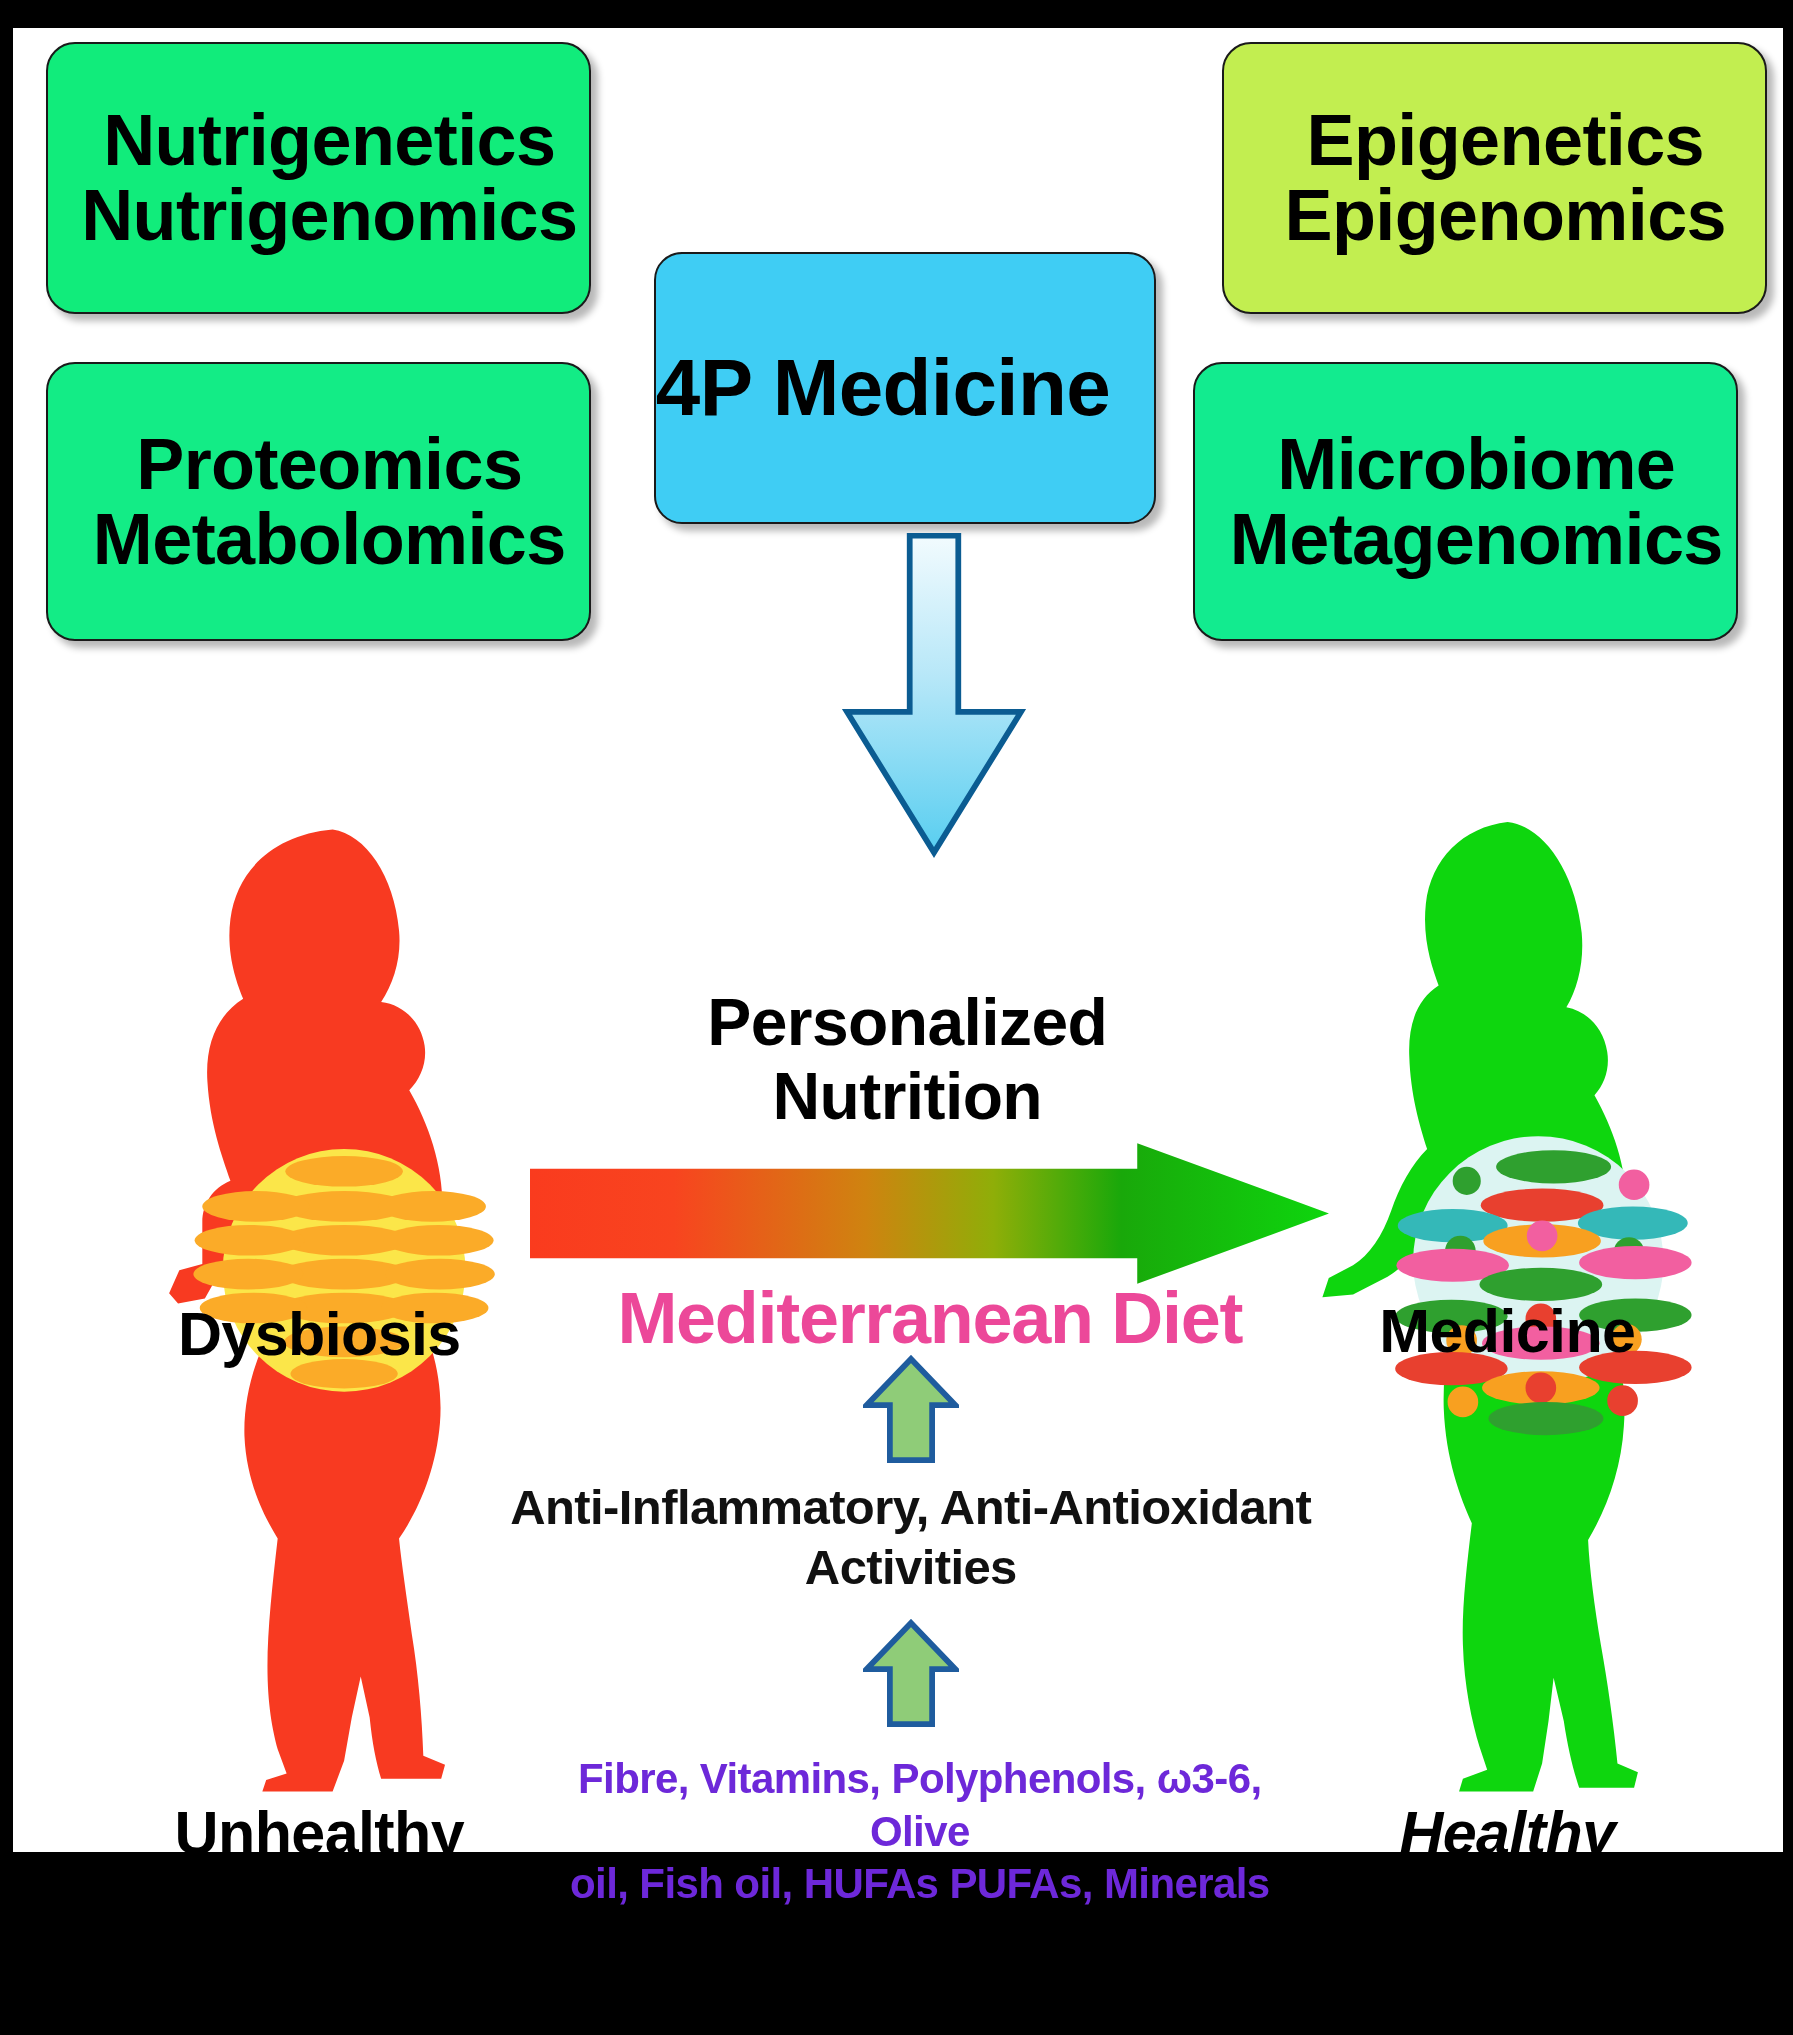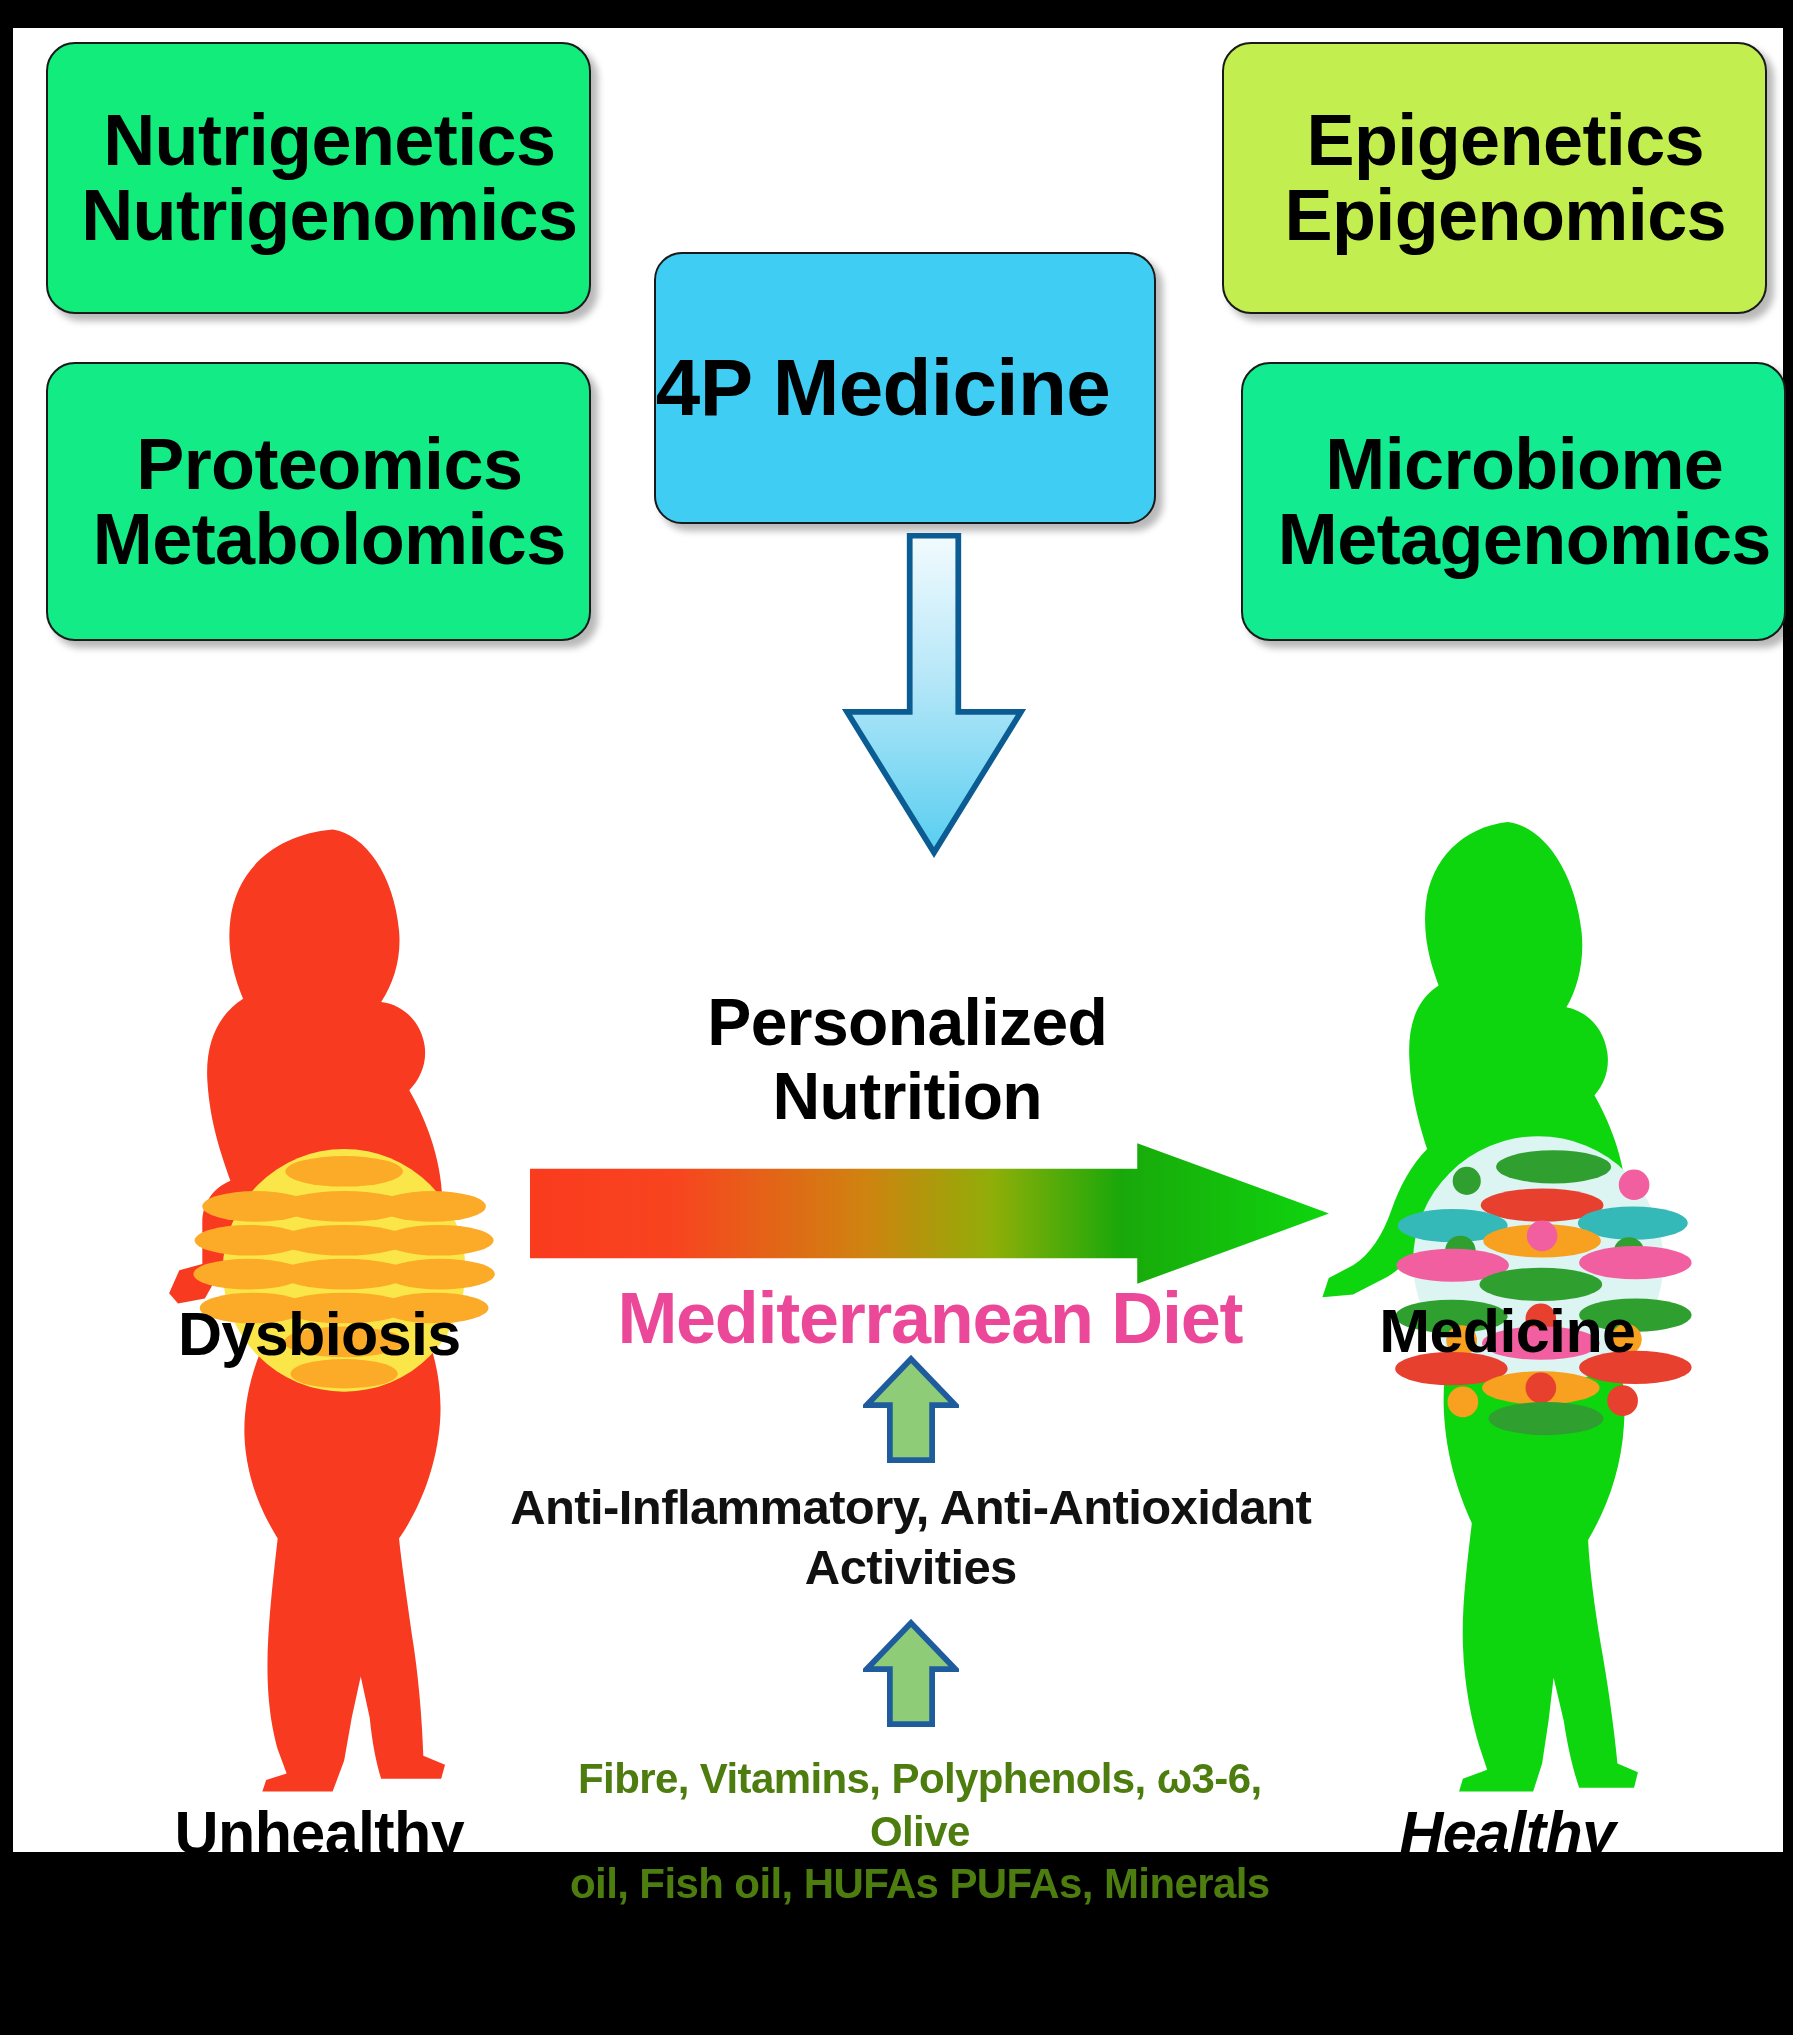--- a/index.html
+++ b/index.html
@@ -25,21 +25,21 @@
     font-weight:bold;
     line-height:1.04;
     letter-spacing:-0.6px;
     padding-left:22px;
   }
   .topicbox span{display:block;white-space:nowrap;}
 
   #box-nutrigenetics{left:33px;  top:14px;  width:519px; height:268px; background:#11ec7b; font-size:72px;}
   #box-proteomics  {left:33px;  top:334px; width:519px; height:275px; background:#13ec86; font-size:72px;}
   #box-epigenetics {left:1209px;top:14px;  width:519px; height:268px; background:#c2ee50; font-size:72px;}
-  #box-microbiome  {left:1180px;top:334px; width:519px; height:275px; background:#12eb8f; font-size:72px;margin-left:48px;}
+  #box-microbiome  {left:1180px;top:334px; width:519px; height:275px; background:#12eb8f; font-size:72px;}
 
   #box-4p{
     position:absolute;left:641px;top:224px;width:498px;height:268px;
     background:#3fcdf4;border:2.6px solid #1a1a1a;border-radius:28px;
     box-shadow:6.4px 6.4px 7.7px rgba(0,0,0,.28);
     display:flex;align-items:center;
     font-size:80px;font-weight:bold;color:#000;letter-spacing:-0.6px;
   }
 
   
@@ -71,21 +71,21 @@
   
   #activities-text{
     position:absolute;left:486px;top:1450px;width:824px;
     text-align:center;font-size:49px;font-weight:bold;color:#111;
     line-height:1.22;letter-spacing:-0.6px;
   }
   #activities-text span{display:block;}
 
   #nutrients-text{
     position:absolute;left:530px;top:1725px;width:754px;
-    text-align:center;font-size:42px;font-weight:bold;color:#4d7c0f;
+    text-align:center;font-size:42px;font-weight:bold;color:#6d28d9;
     line-height:1.25;letter-spacing:-0.6px;
   }
   #nutrients-text span{display:block;}
 
   
   #figure-unhealthy{position:absolute;left:128px;top:795px;width:396px;height:984px;}
   #figure-healthy  {position:absolute;left:1303px;top:786px;width:396px;height:997px;}
 
   .caption{
     position:absolute;text-align:center;font-weight:bold;color:#000;

